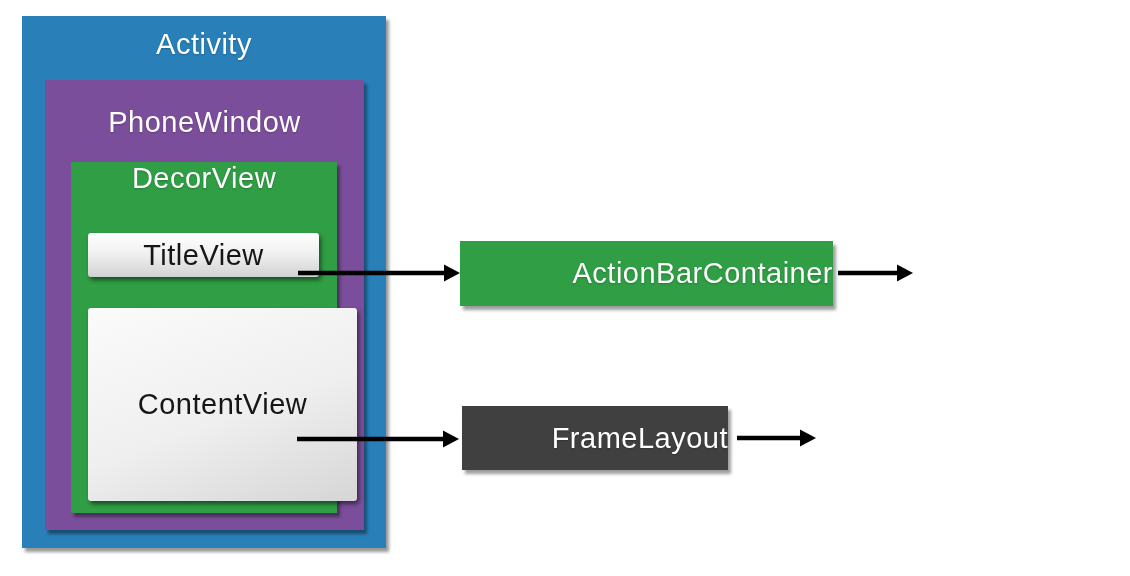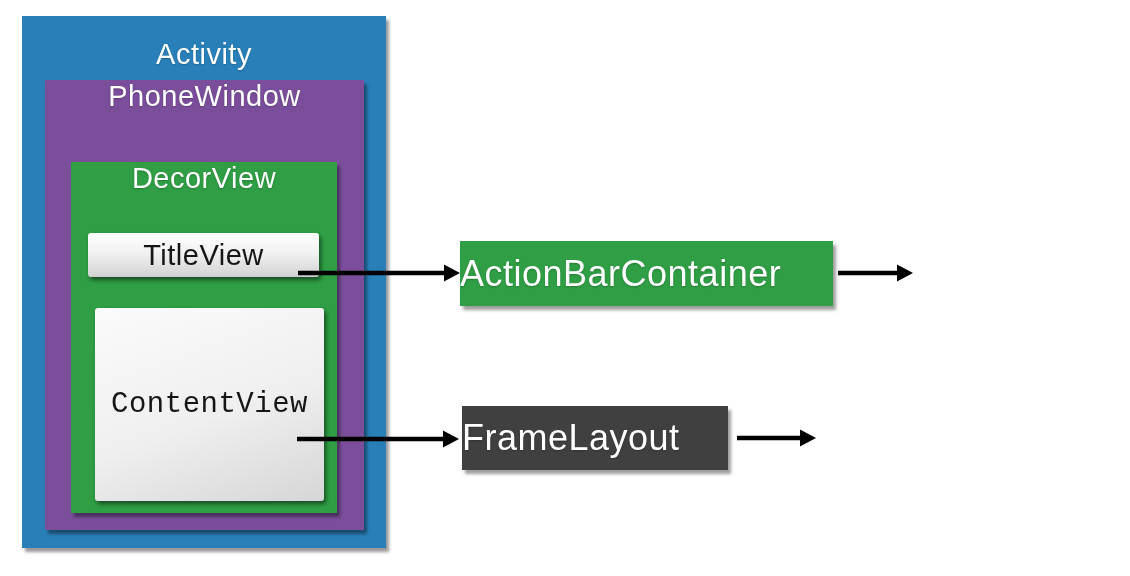--- a/index.html
+++ b/index.html
@@ -26,53 +26,52 @@
     font-size: 29px;
     letter-spacing: 0.5px;
     text-shadow: 0 1px 2px rgba(0,0,0,0.22);
     white-space: nowrap;
   }
 
   .activity      { left: 22px;  top: 16px;  width: 364px; height: 532px; background: #2980b9; }
   .phone-window  { left: 45px;  top: 80px;  width: 319px; height: 450px; background: #7b4e9b; }
   .decor-view    { left: 71px;  top: 162px; width: 266px; height: 351px; background: #2f9e44; }
 
-  .activity > .container-label     { padding-top: 22px; }
-  .phone-window > .container-label { }
+  .activity > .container-label     { padding-top: 12px; }
+  .phone-window > .container-label { padding-top: 26px; }
   .decor-view > .container-label   { }
 
   
   .white-box {
     display: flex;
     align-items: center;
     justify-content: center;
     border-radius: 3px;
     box-shadow: 2px 3px 4px rgba(0,0,0,0.50);
     color: #161616;
     font-size: 29px;
     letter-spacing: 0.5px;
     white-space: nowrap;
   }
   .title-view {
     left: 88px; top: 233px; width: 231px; height: 44px;
     background: linear-gradient(180deg, #ffffff 0%, #f1f1f1 45%, #d9d9d9 88%, #d0d0d0 100%);
   }
   .content-view {
-    left: 95px; top: 308px; width: 229px; height: 193px;
+    left: 88px; top: 308px; width: 269px; height: 193px;
     background: linear-gradient(160deg, #fbfbfb 0%, #efefef 55%, #d6d6d6 100%);
-    font-family: Liberation Mono, monospace;
   }
 
   
   .flat-box {
     display: flex;
     align-items: center;
-    justify-content: flex-start;
+    justify-content: flex-end;
     color: #ffffff;
-    font-size: 36px;
+    font-size: 29px;
     letter-spacing: 0.5px;
     text-shadow: 0 1px 2px rgba(0,0,0,0.22);
     box-shadow: 3px 4px 3px rgba(0,0,0,0.38);
     white-space: nowrap;
   }
   .green-box { background: #2f9e44; }
   .blue-box  { background: #404040; }
 
   .action-bar-container { left: 460px; top: 241px; width: 373px; height: 65px; }
   .action-bar           { left: 918px; top: 242px; width: 189px; height: 64px; }

